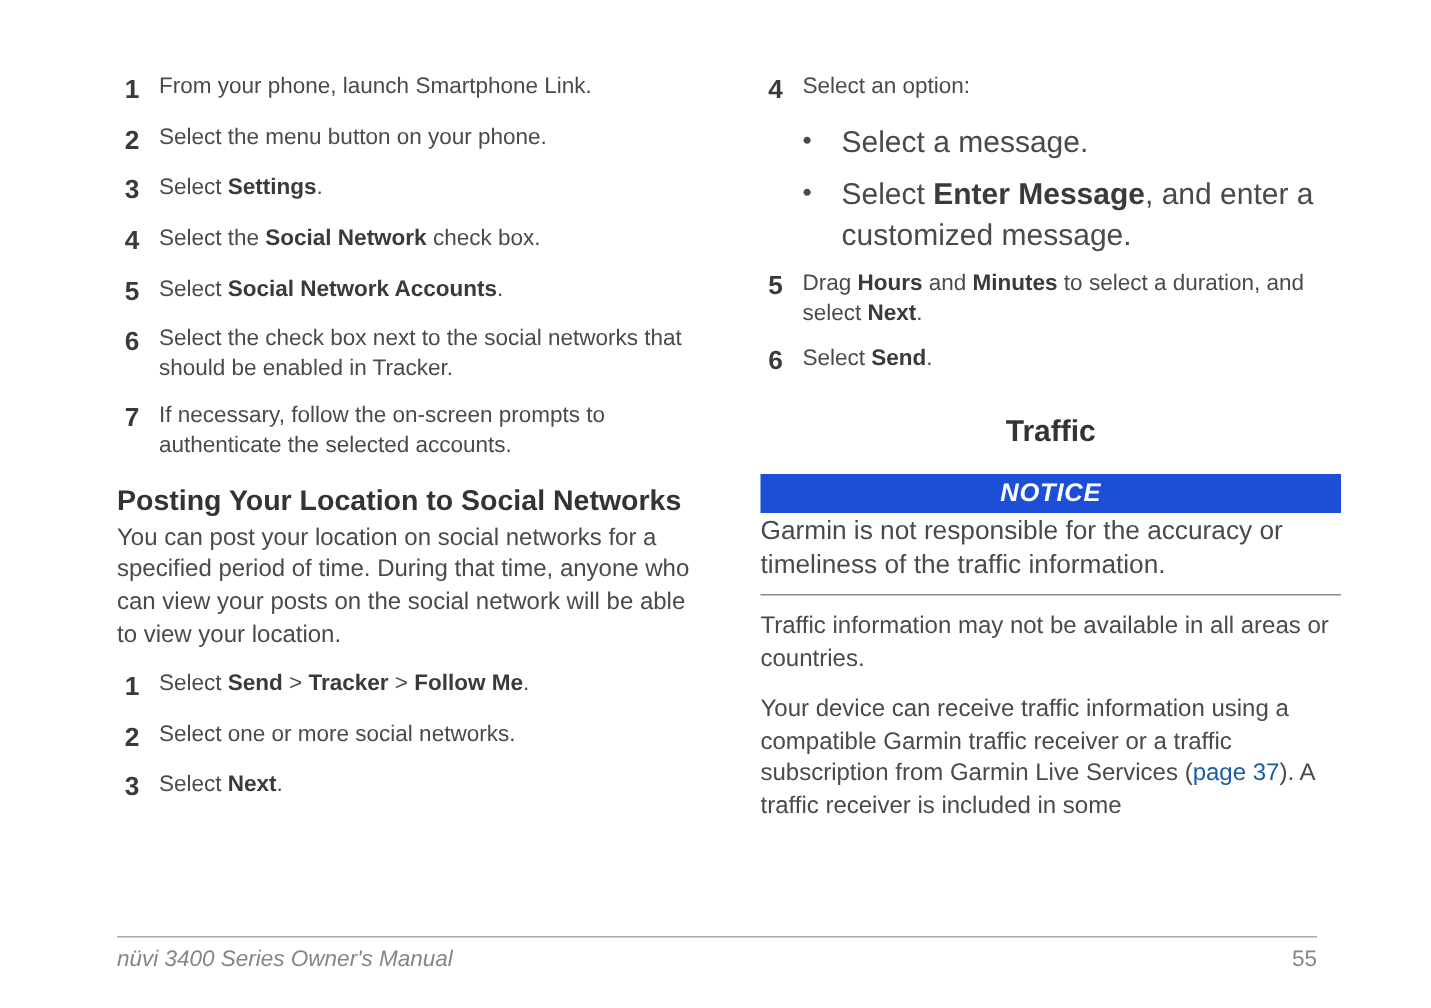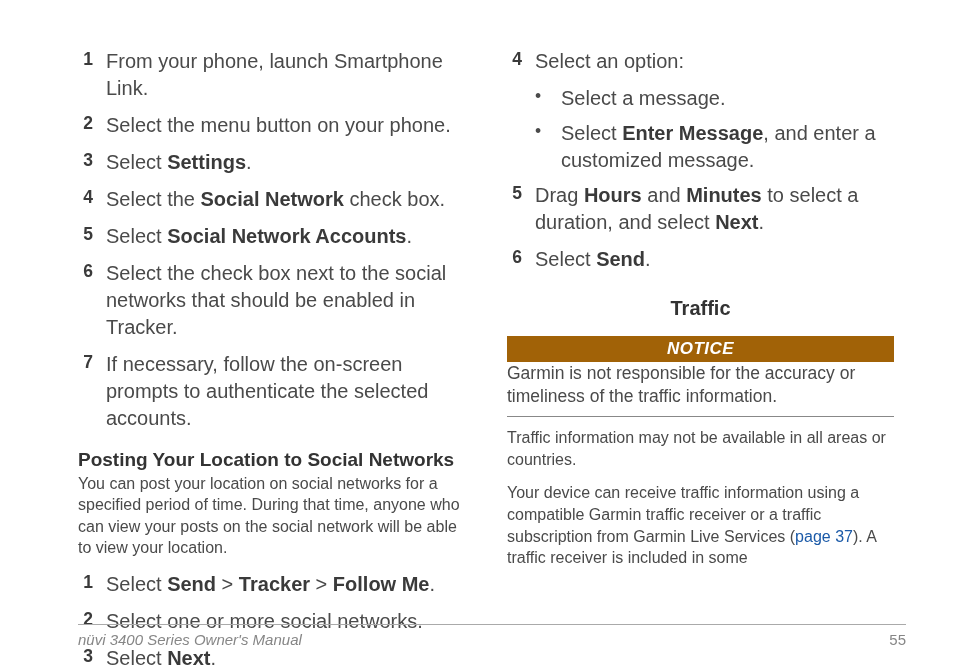--- a/index.html
+++ b/index.html
@@ -29,21 +29,21 @@
     .step-num {
       font-weight: bold;
       color: #3a3a3a;
       width: 28px;
       flex-shrink: 0;
       font-size: 17.5px;
       text-align: center;
       padding-right: 8px;
     }
     .step-text {
-      font-size: 20px;
+      font-size: 15px;
       color: #4a4a4a;
       flex: 1;
     }
     .step-text b { color: #3a3a3a; font-weight: bold; }
     .subhead {
       font-weight: bold;
       font-size: 19px;
       color: #333;
       margin-top: 16px;
       line-height: 1.3;
@@ -73,21 +73,21 @@
     }
     .bullet-text b { color: #3a3a3a; font-weight: bold; text-align: center; }
     .chapter-title {
       font-size: 20px;
       font-weight: bold;
       color: #333;
       text-align: center;
       margin: 24px 0 16px 0;
     }
     .notice-bar {
-      background: #a16207;
+      background: #1d4ed8;
       color: #fff;
       font-style: italic;
       font-weight: bold;
       text-align: center;
       font-size: 17px;
       padding: 3px 0;
       letter-spacing: 0.5px;
     }
     .notice-text {
       font-size: 17.5px;
@@ -97,21 +97,21 @@
     }
     .divider-thin {
       border-bottom: 1px solid #888;
       margin-bottom: 10px;
     }
     .link { color: #1b5aa8; }
     .footer {
       position: absolute;
       bottom: 24px;
       left: 78px;
-      right: 48px;
+      right: 76px;
       border-top: 1px solid #aaa;
       padding-top: 6px;
       display: flex;
       justify-content: space-between;
       font-size: 15px;
       color: #868686;
       font-style: italic;
     }
     .footer .page-num { font-style: normal; }
   </style>

